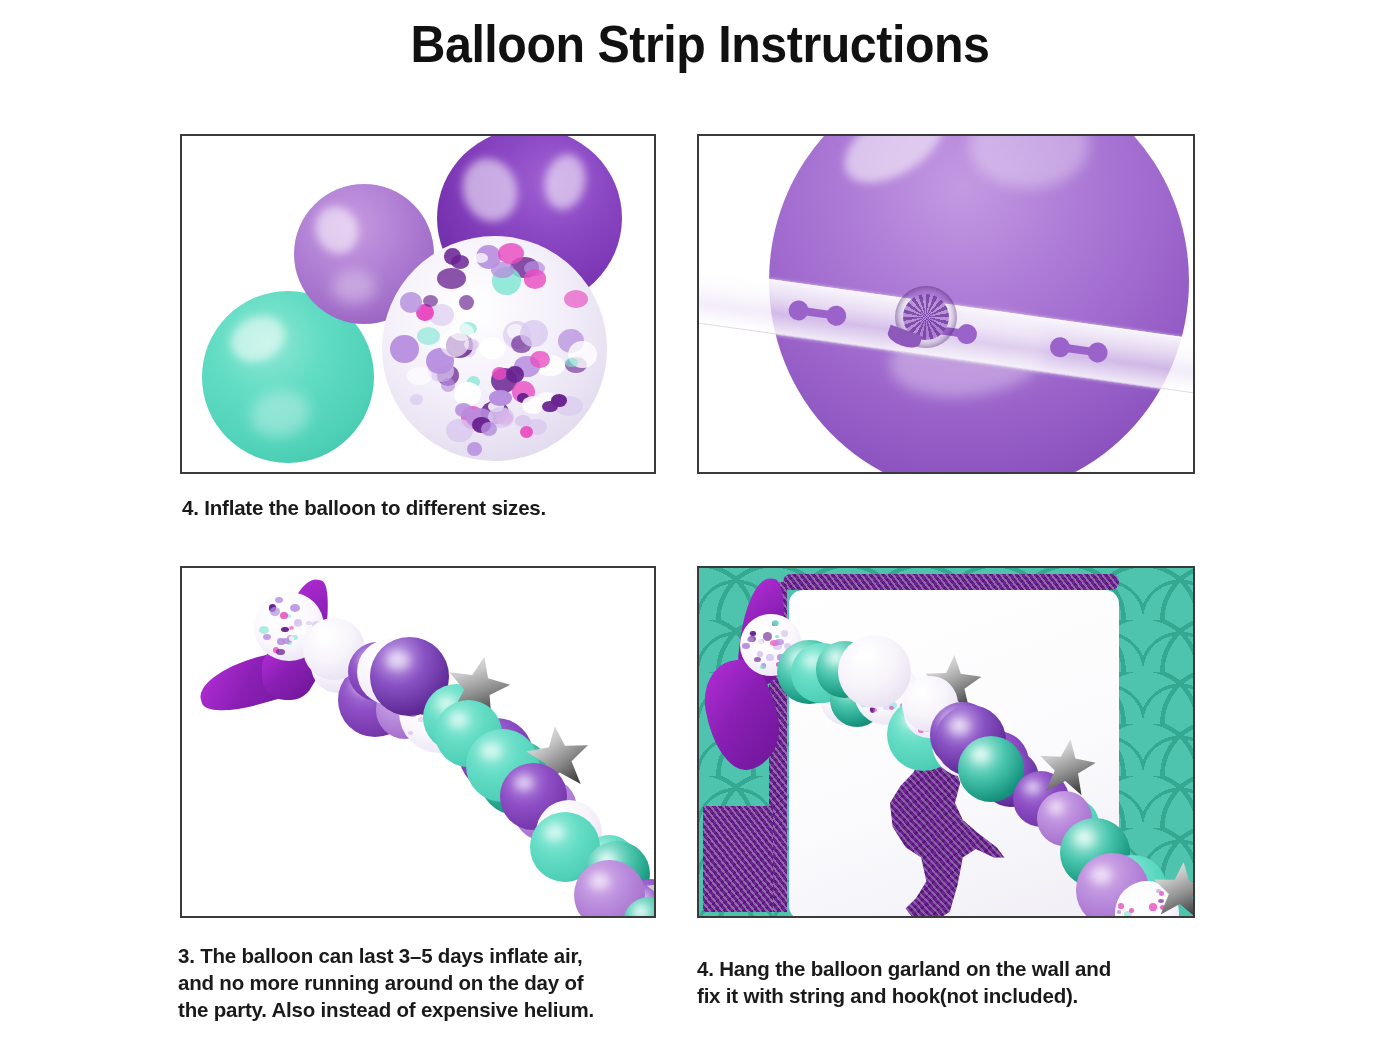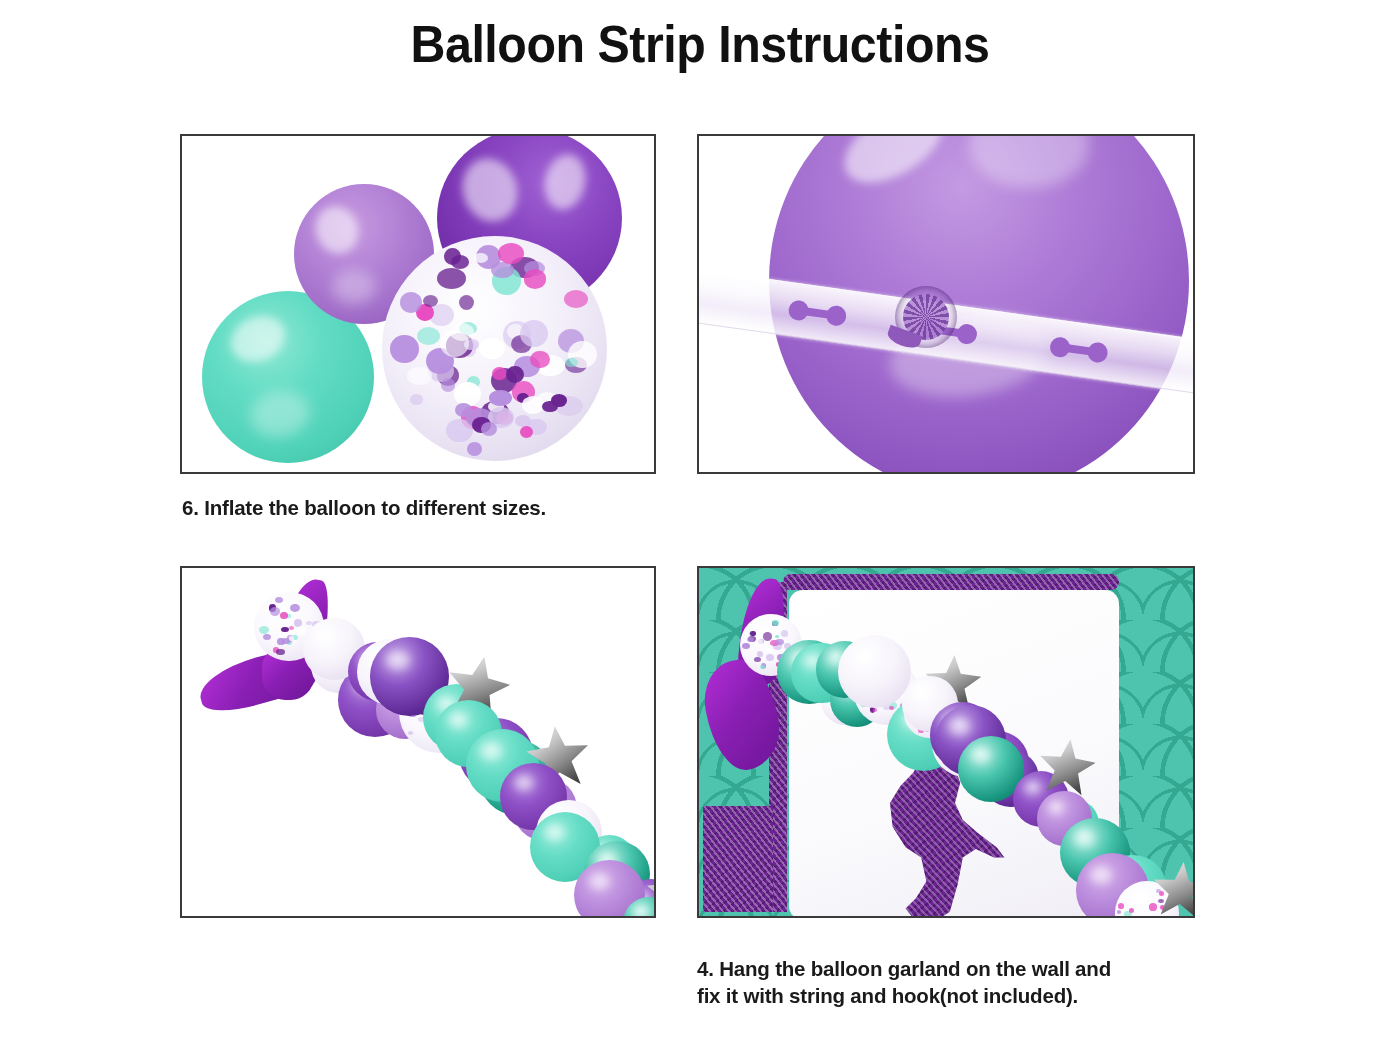--- a/index.html
+++ b/index.html
@@ -332,21 +332,21 @@
         <span class="confetti-dot" style="left: 124.468px; top: 129.684px; width: 17.7607px; height: 16.9264px; background: rgb(106, 35, 145); opacity: 0.94;"></span>
         <span class="confetti-dot" style="left: 138.425px; top: 83.718px; width: 27.8353px; height: 27.4964px; background: rgb(217, 200, 239); opacity: 0.78;"></span>
         <span class="confetti-dot" style="left: 77.0931px; top: 85.9384px; width: 17.8492px; height: 12.959px; background: rgb(127, 230, 210); opacity: 0.67;"></span>
         <span class="confetti-dot" style="left: 54.5189px; top: 31.5982px; width: 29.2361px; height: 20.9855px; background: rgb(106, 35, 145); opacity: 0.78;"></span>
         <span class="confetti-dot" style="left: 160.499px; top: 164.558px; width: 15.9294px; height: 11.4621px; background: rgb(106, 35, 145); opacity: 0.94;"></span>
         <span class="confetti-dot" style="left: 67.6644px; top: 86.7942px; width: 24.0579px; height: 18.4735px; background: rgb(255, 255, 255); opacity: 0.64;"></span>
         <span class="confetti-dot" style="left: 182.951px; top: 122.033px; width: 12.6626px; height: 9.28186px; background: rgb(127, 230, 210); opacity: 0.61;"></span>
       </div>
   </div>
 
-  <div class="caption" id="caption-1">6. Inflate the balloon to different sizes.</div>
+  <div class="caption" id="caption-1">4. Inflate the balloon to different sizes.</div>
 
   <div class="panel" id="panel-2">
     <div class="balloon" id="p2-balloon">
       <span class="gloss g1"></span>
       <span class="gloss-soft g2"></span>
       <span class="gloss-soft g3"></span>
     </div>
     <div class="strip">
       <span class="strip-hole" style="left:118px">
           <i></i>
@@ -496,20 +496,23 @@
         <div class="balloon b-lilac" style="left: 392.495px; top: 292.341px; width: 70.14px; height: 70.14px;">
           <span class="gloss" style="left: 14.028px; top: 12.6252px; width: 21.042px; height: 16.8336px;"></span>
         </div>
         <div class="balloon b-teal-chrome" style="left: 440.919px; top: 329.053px; width: 52.4429px; height: 52.4429px;">
           <span class="gloss" style="left: 10.4886px; top: 9.43972px; width: 15.7329px; height: 12.5863px;"></span>
         </div>
         <div class="star" style="left: 465px; top: 295px; width: 62px; height: 62px; transform: rotate(-0.865193deg);"></div>
       </div>
   </div>
 
+  <div class="caption" id="caption-3">3. The balloon can last 3–5 days inflate air,
+and no more running around on the day of
+the party. Also instead of expensive helium.</div>
 
   <div class="panel" id="panel-4">
     <div class="scale-bg"></div>
     <div class="glitter-frame" style="left:84px; top:6px; width:336px; height:16px; border-radius:8px;"></div>
     <div class="glitter-frame" style="left:70px; top:14px; width:18px; height:330px;"></div>
     <div class="glitter-frame" style="left:4px; top:238px; width:70px; height:106px;"></div>
     <div class="board-white" style="left:90px; top:22px; width:330px; height:330px; border-radius:14px;"></div>
     <div class="mermaid-silhouette" style="left:178px; top:184px; width:130px; height:170px;
                 clip-path: polygon(44% 2%, 58% 6%, 64% 18%, 60% 30%, 66% 40%, 78% 48%, 92% 56%, 98% 62%, 90% 62%, 76% 57%, 66% 62%, 62% 78%, 56% 94%, 44% 100%, 30% 100%, 22% 92%, 30% 86%, 38% 76%, 34% 62%, 22% 56%, 12% 44%, 10% 30%, 18% 20%, 28% 12%, 34% 4%);"></div>
     <div class="garland" id="garland-4">

